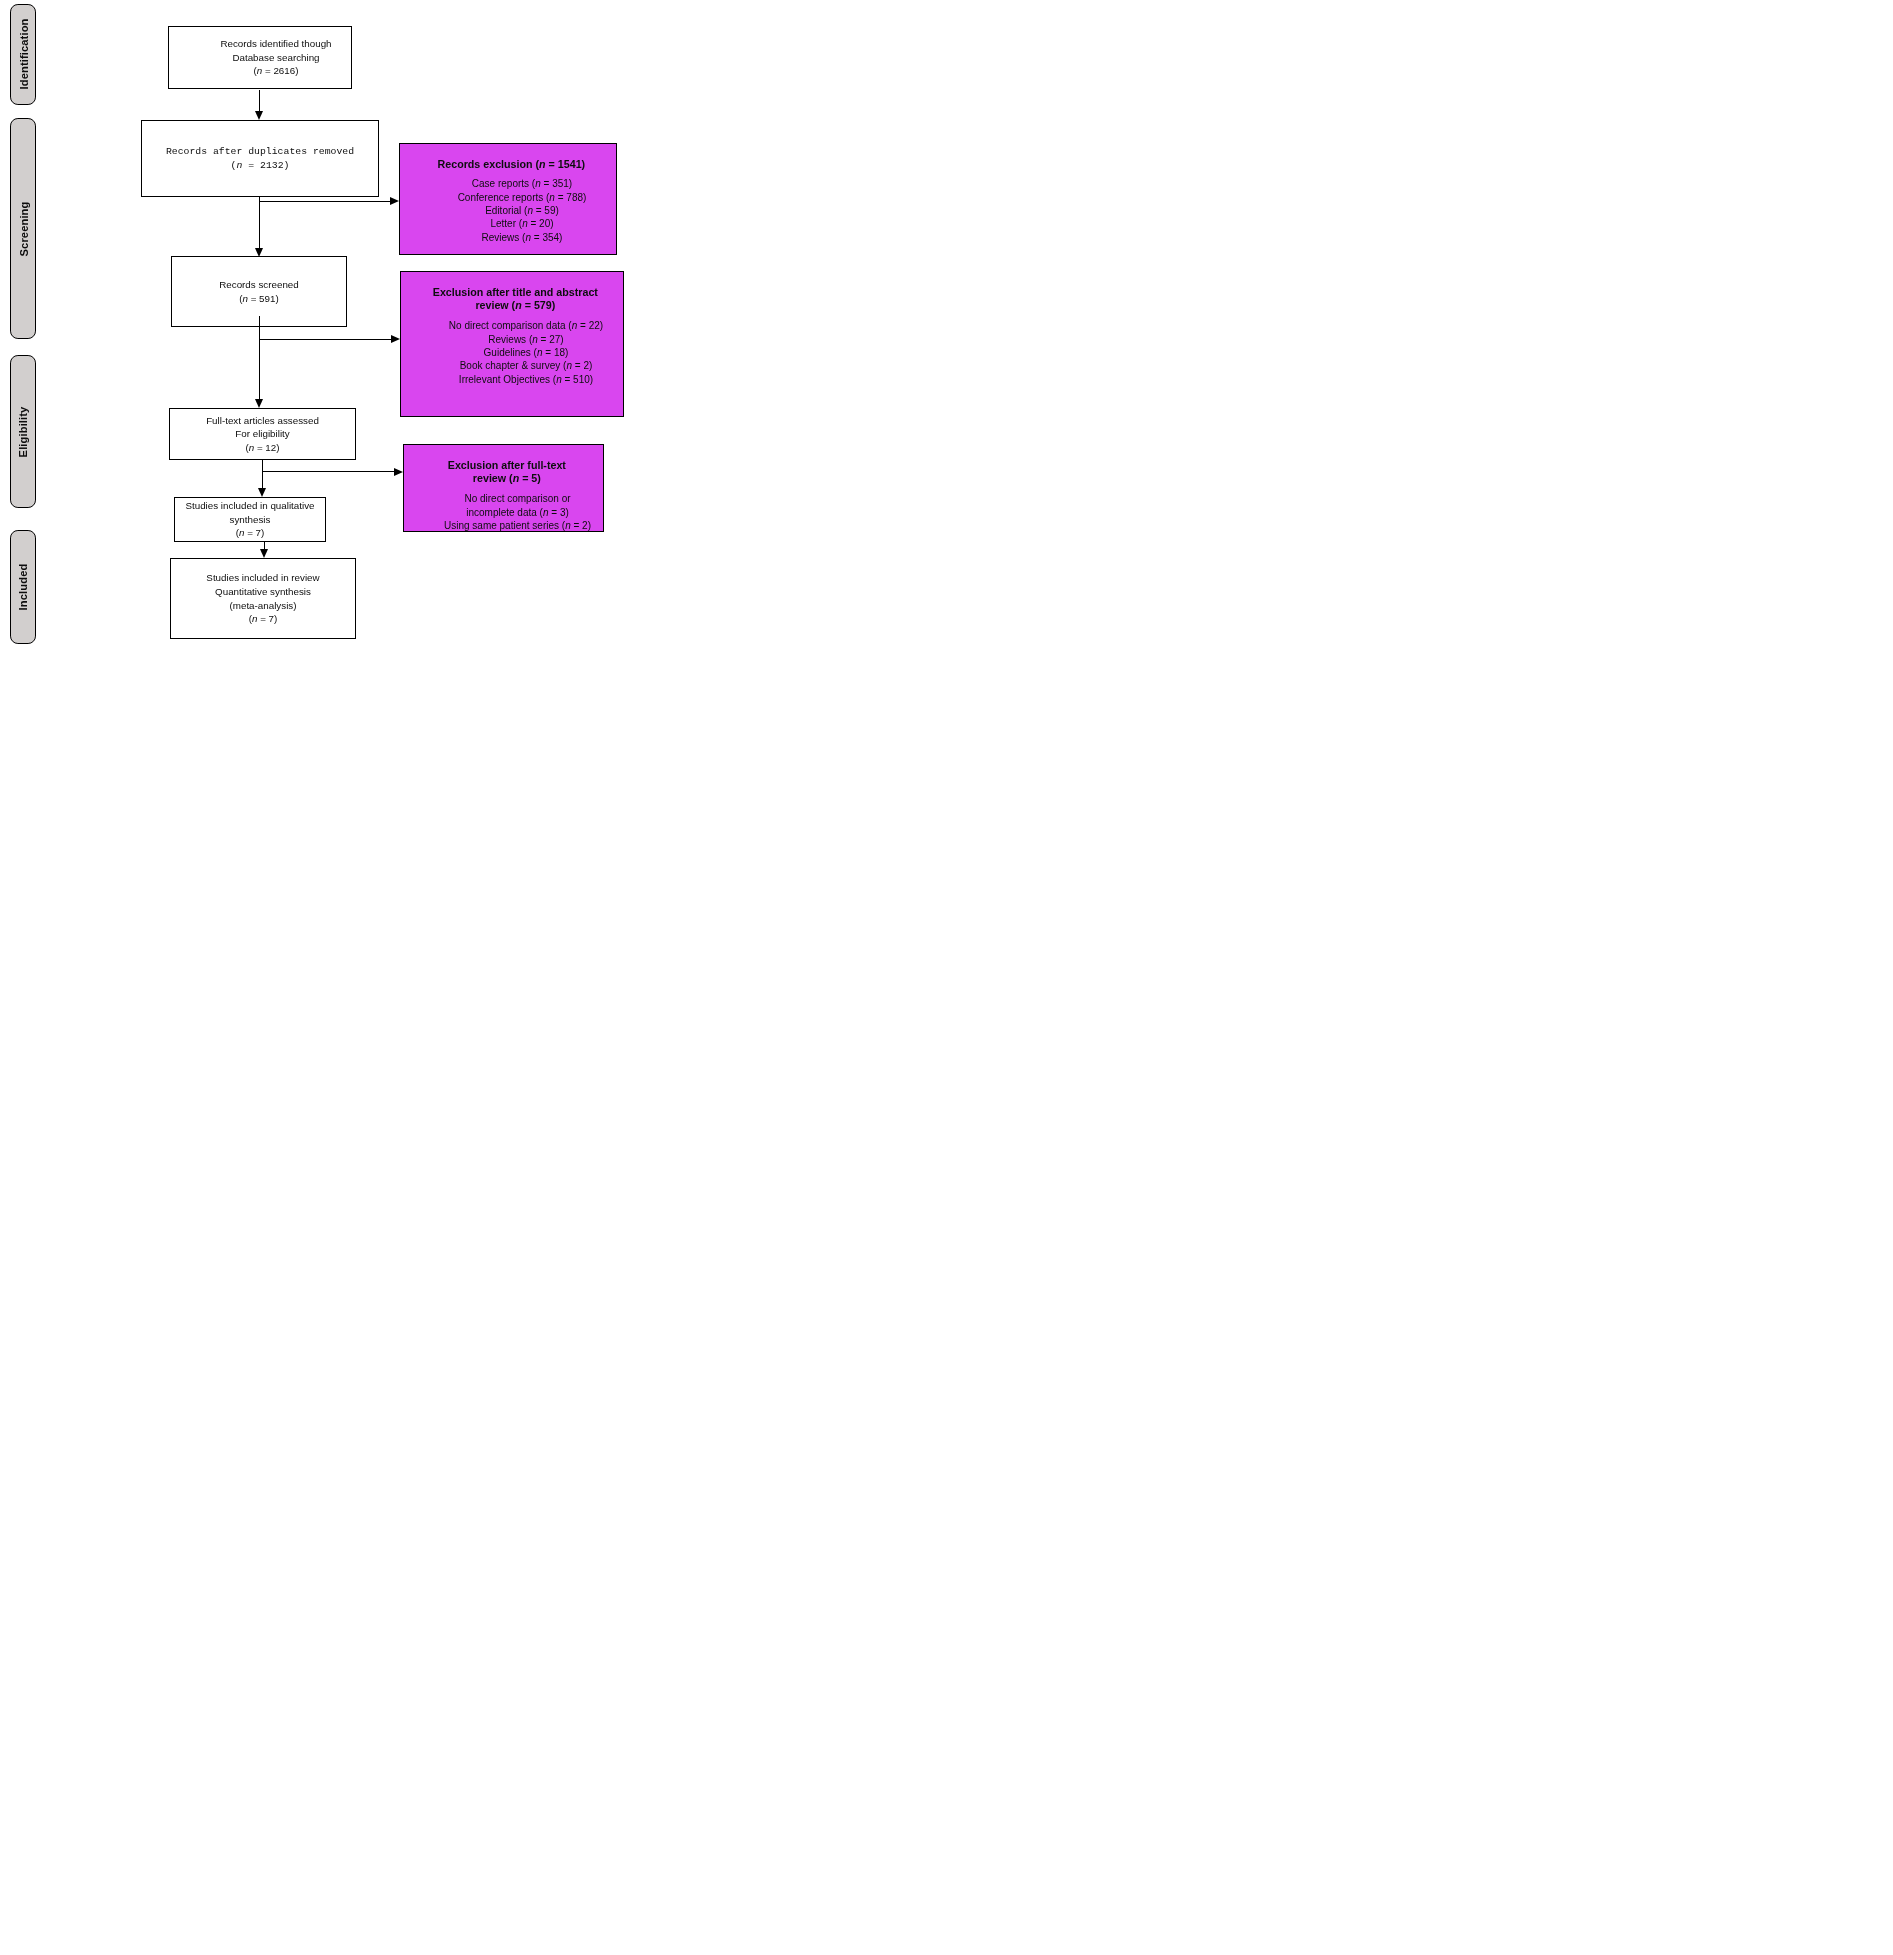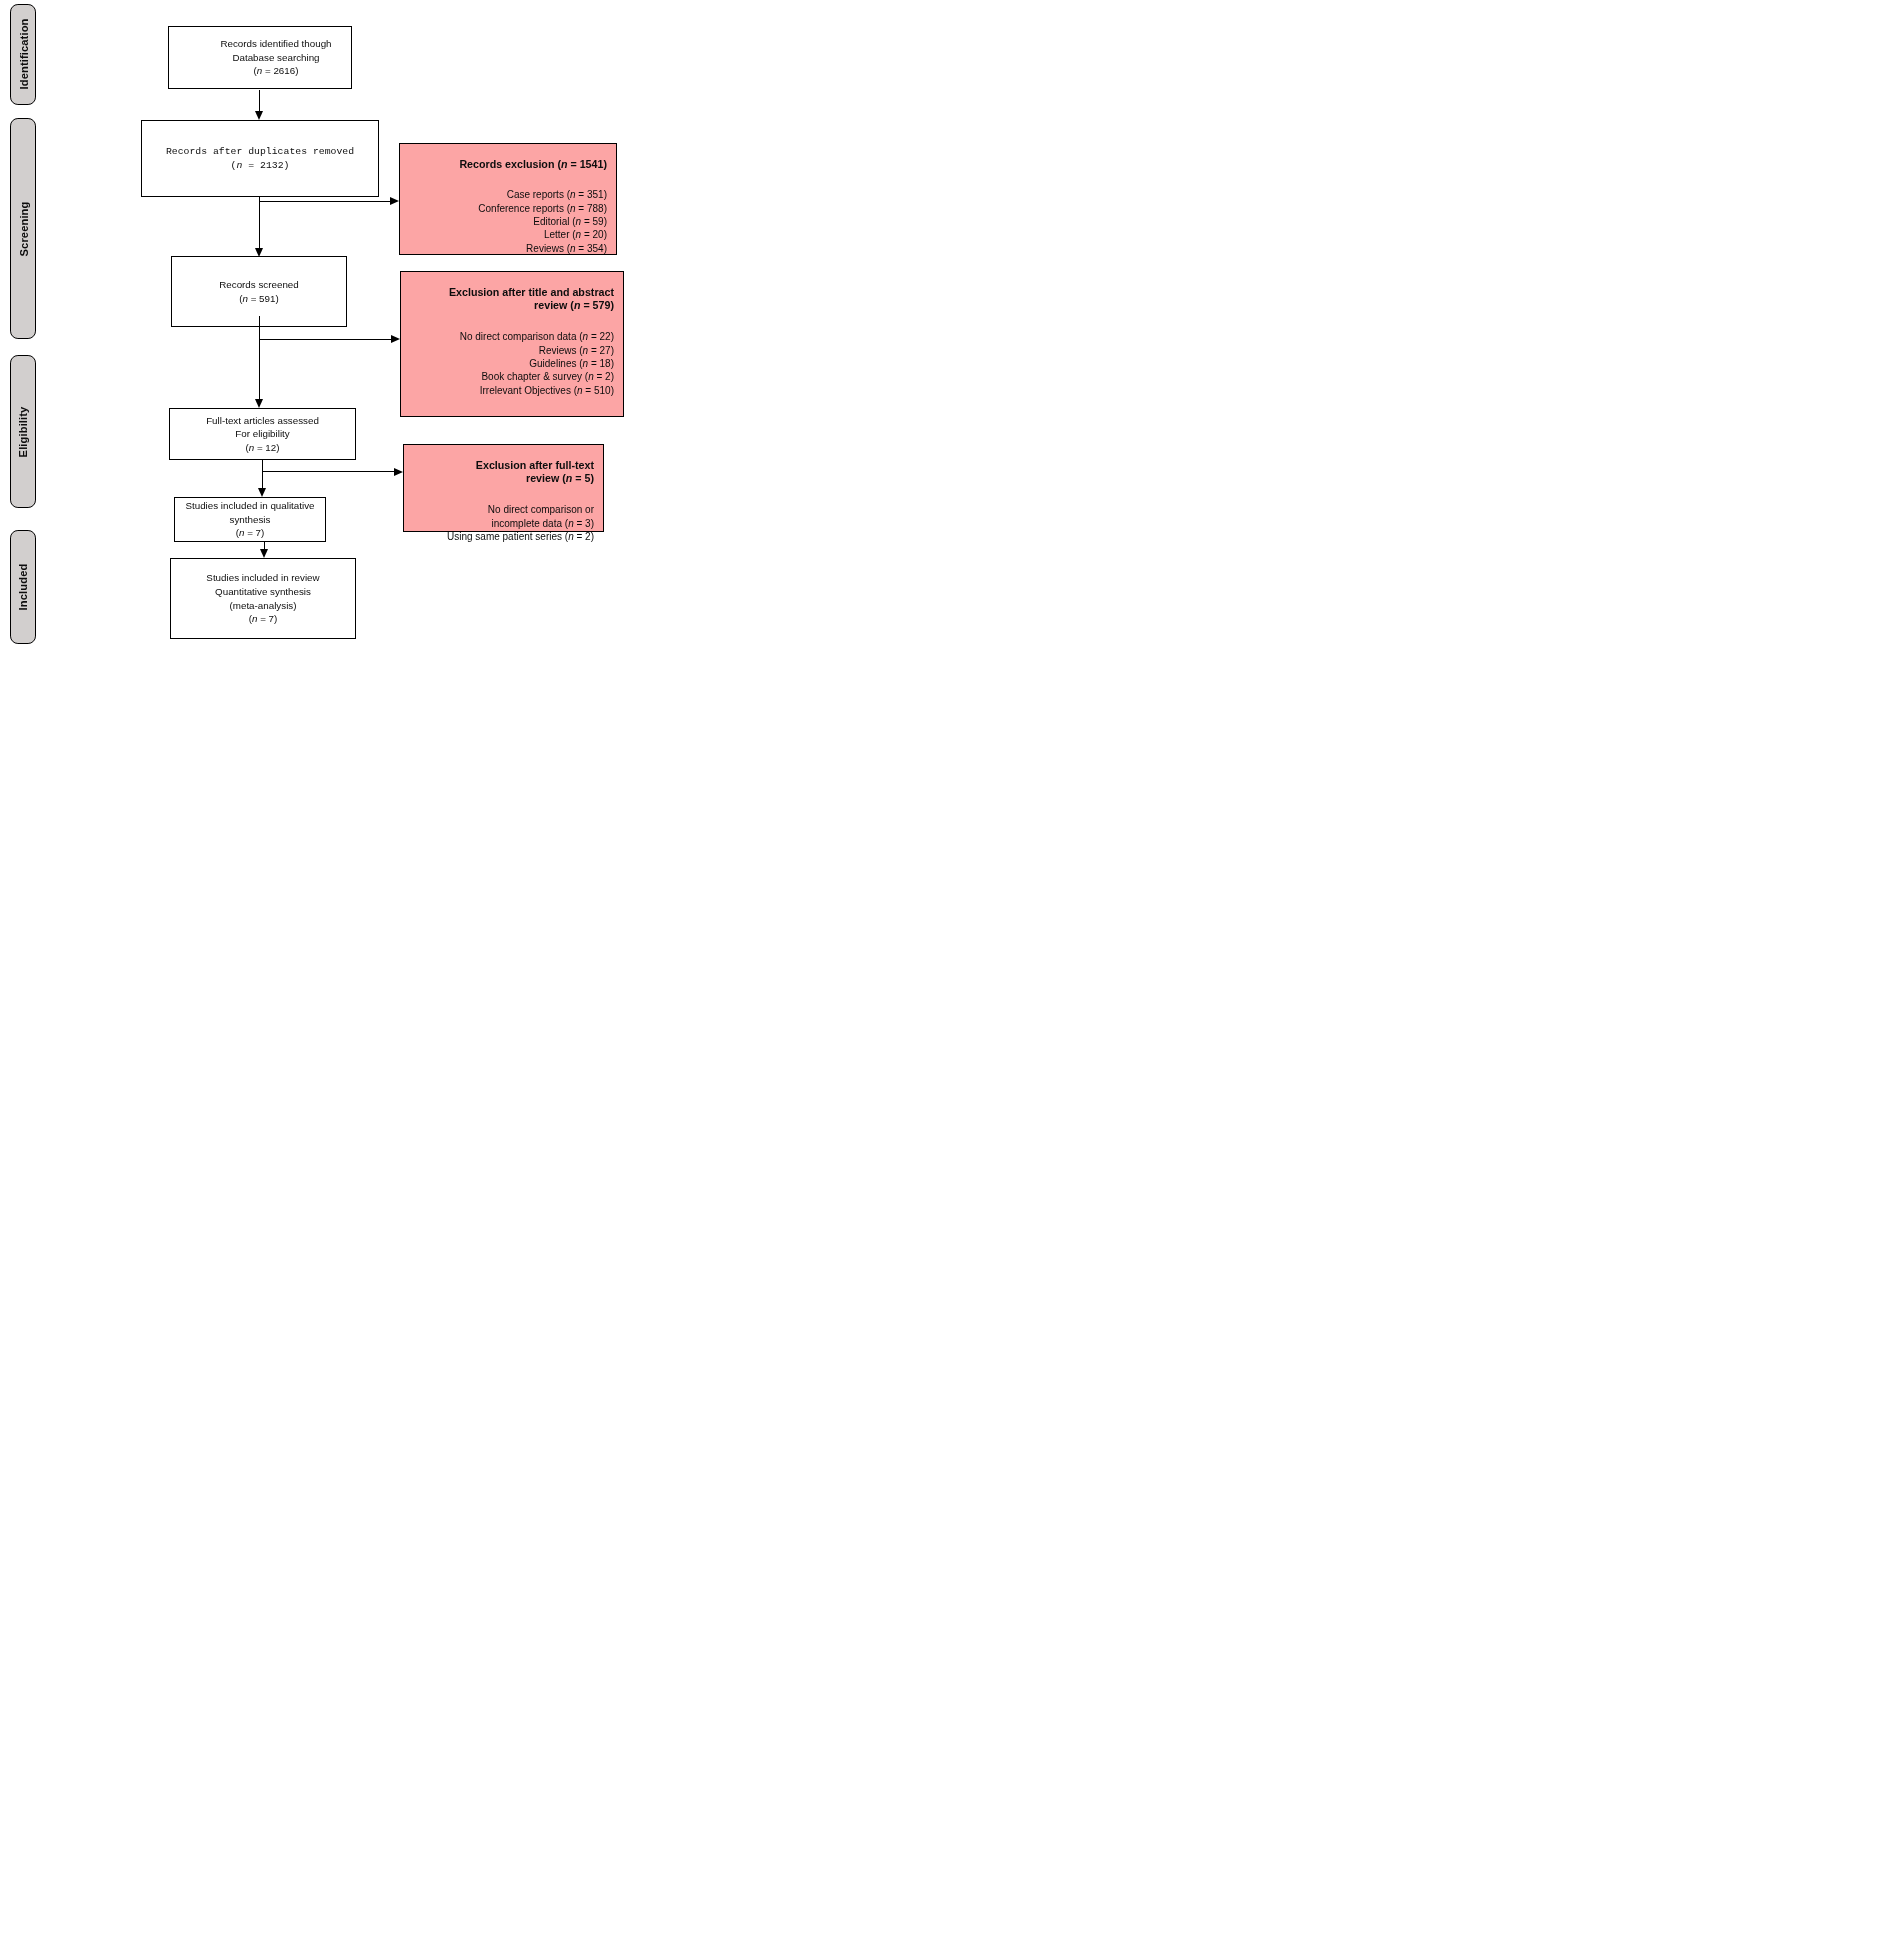--- a/index.html
+++ b/index.html
@@ -48,33 +48,33 @@
     text-align: center;
   }
   .fbox .inner {
     font-size: 9.8px;
     line-height: 1.38;
     white-space: pre-line;
   }
   
   .ebox {
     position: absolute;
-    background: #fca5a5;
+    background: #d946ef;
     border: 1.7px solid #000;
     box-sizing: border-box;
     padding: 13.5px 9px 6.7px 15.7px;
-    text-align: right;
+    text-align: center;
   }
   .ebox .ehead {
     font-weight: bold;
     font-size: 10.7px;
     line-height: 1.3;
     white-space: pre-line;
   }
-  .ebox .eitems { margin-left: 21.3px; margin-top: 17px; }
+  .ebox .eitems { margin-left: 21.3px; margin-top: 6px; }
   .ebox .excl-item {
     font-size: 10px;
     line-height: 1.33;
   }
   .it { font-style: italic; }
   
   .vline {
     position: absolute;
     width: 1.1px;
     background: #000;

